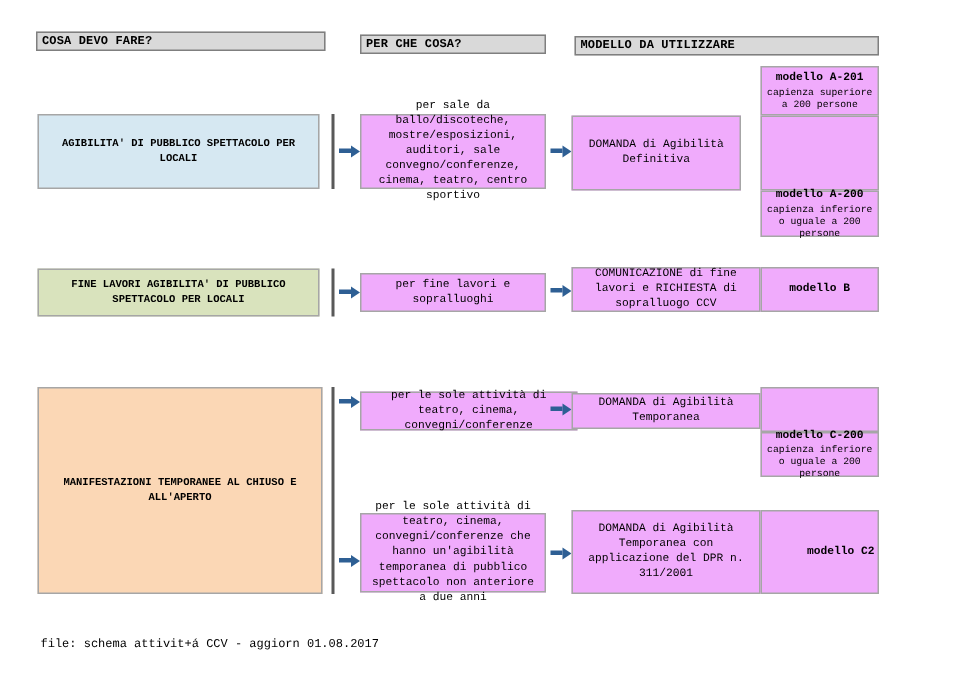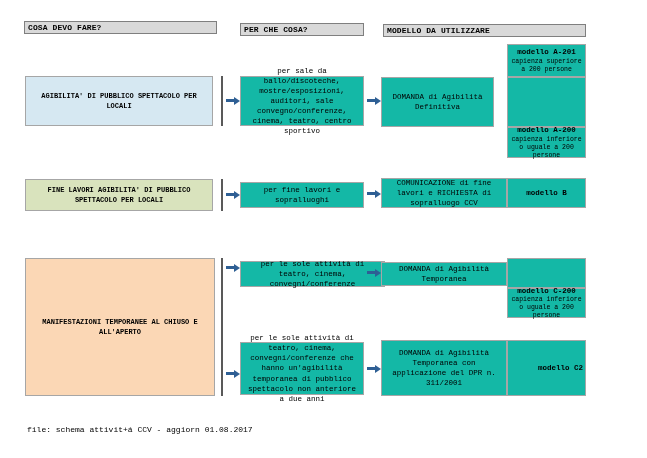--- a/index.html
+++ b/index.html
@@ -6,21 +6,21 @@
   .stage{
     position:relative;width:647px;height:458px;background:#ffffff;
     font-family:Liberation Mono, monospace;color:#000;overflow:hidden;
   }
   .abs{position:absolute;box-sizing:border-box;}
   .hdr{
     background:#d9d9d9;border:1px solid #7f7f7f;font-weight:700;font-size:8px;
     display:flex;align-items:center;padding:0 3px;letter-spacing:.1px;
   }
   .box{
-    border:1px solid #a6a6a6;background:#14b8a6;display:flex;align-items:center;
+    border:1px solid #a6a6a6;background:#f0abfc;display:flex;align-items:center;
     justify-content:center;text-align:center;font-size:7.5px;line-height:1.35;
     padding:2px 3px;
   }
   .cat{font-weight:700;font-size:7px;line-height:1.5;}
   .cat-blue{background:#d6e8f2;}
   .cat-green{background:#d9e3bd;}
   .cat-orange{background:#fbd7b5;}
   .model{flex-direction:column;justify-content:center;padding:1px 2px;}
   .model .name{font-weight:700;font-size:7.5px;line-height:1.4;}
   .model .cap{font-size:6.5px;line-height:1.25;}

